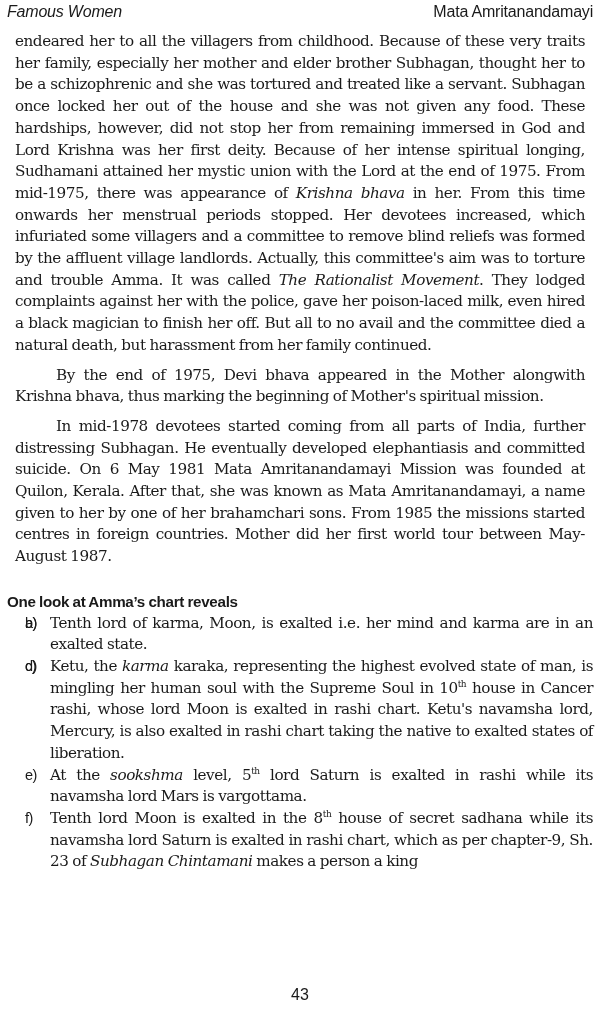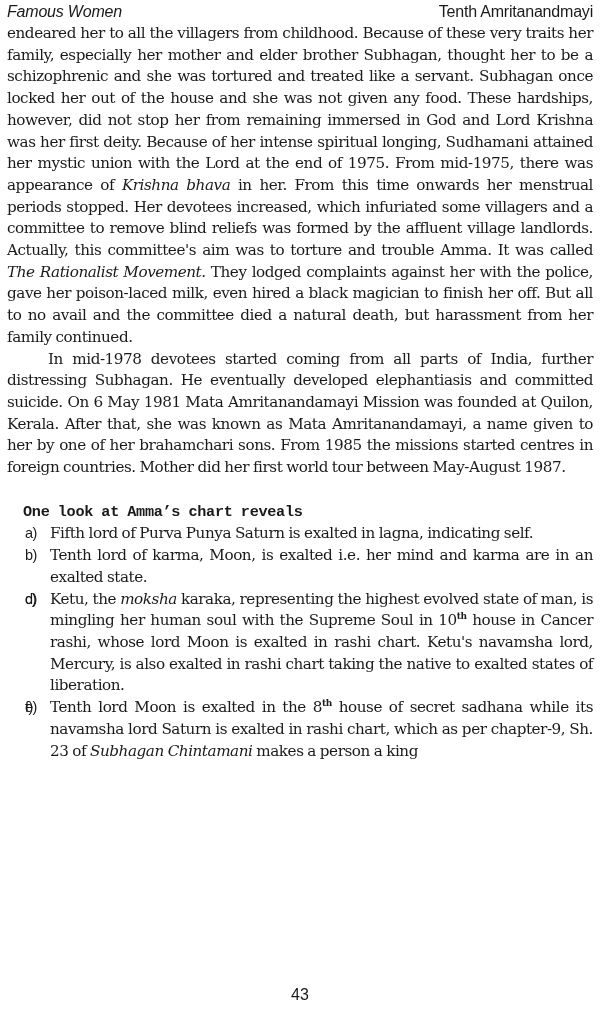--- a/index.html
+++ b/index.html
@@ -33,29 +33,29 @@
       top: 23px;
       left: 7px;
       right: 7px;
       font-family: "DejaVu Serif", serif;
       font-size: 15.2px;
       line-height: 21.7px;
       letter-spacing: -0.45px;
       word-spacing: -0.5px;
     }
     .content p {
-      margin: 0;
+      margin: 8px;
       text-align: justify;
       hyphens: manual;
     }
     .content p.indent { text-indent: 41px; }
     .content em { font-style: italic; }
     .section-heading {
-      margin: 23px 0 0 16px;
-      font-family: Liberation Mono, monospace;
+      margin: 23px 0 0 0;
+      font-family: Liberation Sans, sans-serif;
       font-weight: bold;
       font-size: 15.2px;
       line-height: 21.7px;
       letter-spacing: -0.3px;
     }
     .point-list {
       list-style: none;
       margin: 0;
       padding: 0;
     }
@@ -69,64 +69,64 @@
       left: 18px;
       top: 0;
       width: 22px;
       font-family: "Liberation Sans", sans-serif;
       font-size: 14.5px;
     }
     .point-list sup {
       font-size: 9px;
       line-height: 0;
       vertical-align: 6px;
-      font-weight: bold;
     }
     .folio {
       position: absolute;
       top: 986px;
       left: 0;
       width: 600px;
       text-align: center;
       font-family: "Liberation Sans", sans-serif;
       font-size: 16px;
     }
   </style>
 </head>
 <body>
 
 <div class="running-head">
   <span class="left">Famous Women</span>
-  <span class="right">Tenth Amritanandmayi</span>
+  <span class="right">Mata Amritanandamayi</span>
 </div>
 
 <div class="content">
   <p>endeared her to all the villagers from childhood. Because of these very traits her family, especially her mother and elder brother Subhagan, thought her to be a schizophrenic and she was tortured and treated like a servant. Subhagan once locked her out of the house and she was not given any food. These hardships, however, did not stop her from remaining immersed in God and Lord Krishna was her first deity. Because of her intense spiritual longing, Sudhamani attained her mystic union with the Lord at the end of 1975. From mid-1975, there was appearance of <em>Krishna bhava</em> in her. From this time onwards her menstrual periods stopped. Her devotees increased, which infuriated some villagers and a committee to remove blind reliefs was formed by the affluent village landlords. Actually, this committee's aim was to torture and trouble Amma. It was called <em>The Rationalist Movement</em>. They lodged complaints against her with the police, gave her poison-laced milk, even hired a black magician to finish her off. But all to no avail and the committee died a natural death, but harassment from her family continued.</p>
+  <p class="indent">By the end of 1975, Devi bhava appeared in the Mother alongwith Krishna bhava, thus marking the beginning of Mother's spiritual mission.</p>
   <p class="indent">In mid-1978 devotees started coming from all parts of India, further distressing Subhagan. He eventually developed elephantiasis and committed suicide. On 6 May 1981 Mata Amritanandamayi Mission was founded at Quilon, Kerala. After that, she was known as Mata Amritanandamayi, a name given to her by one of her brahamchari sons. From 1985 the missions started centres in foreign countries. Mother did her first world tour between May-August 1987.</p>
 
   <h3 class="section-heading">One look at Amma’s chart reveals</h3>
 
   <ul class="point-list">
     <li>
       <span class="marker">a)</span>
-      <span>Fifth lord of Purva Punya Saturn is exalted in lagna, indicating self.</span>
     </li>
     <li>
       <span class="marker">b)</span>
       <span>Tenth lord of karma, Moon, is exalted i.e. her mind and karma are in an exalted state.</span>
     </li>
     <li>
       <span class="marker">c)</span>
     </li>
     <li>
       <span class="marker">d)</span>
-      <span>Ketu, the <em>moksha</em> karaka, representing the highest evolved state of man, is mingling her human soul with the Supreme Soul in 10<sup>th</sup> house in Cancer rashi, whose lord Moon is exalted in rashi chart. Ketu's navamsha lord, Mercury, is also exalted in rashi chart taking the native to exalted states of liberation.</span>
+      <span>Ketu, the <em>karma</em> karaka, representing the highest evolved state of man, is mingling her human soul with the Supreme Soul in 10<sup>th</sup> house in Cancer rashi, whose lord Moon is exalted in rashi chart. Ketu's navamsha lord, Mercury, is also exalted in rashi chart taking the native to exalted states of liberation.</span>
     </li>
     <li>
       <span class="marker">e)</span>
+      <span>At the <em>sookshma</em> level, 5<sup>th</sup> lord Saturn is exalted in rashi while its navamsha lord Mars is vargottama.</span>
     </li>
     <li>
       <span class="marker">f)</span>
       <span>Tenth lord Moon is exalted in the 8<sup>th</sup> house of secret sadhana while its navamsha lord Saturn is exalted in rashi chart, which as per chapter-9, Sh. 23 of <em>Subhagan Chintamani</em> makes a person a king</span>
     </li>
   </ul>
 </div>
 
 <div class="folio">43</div>
 

